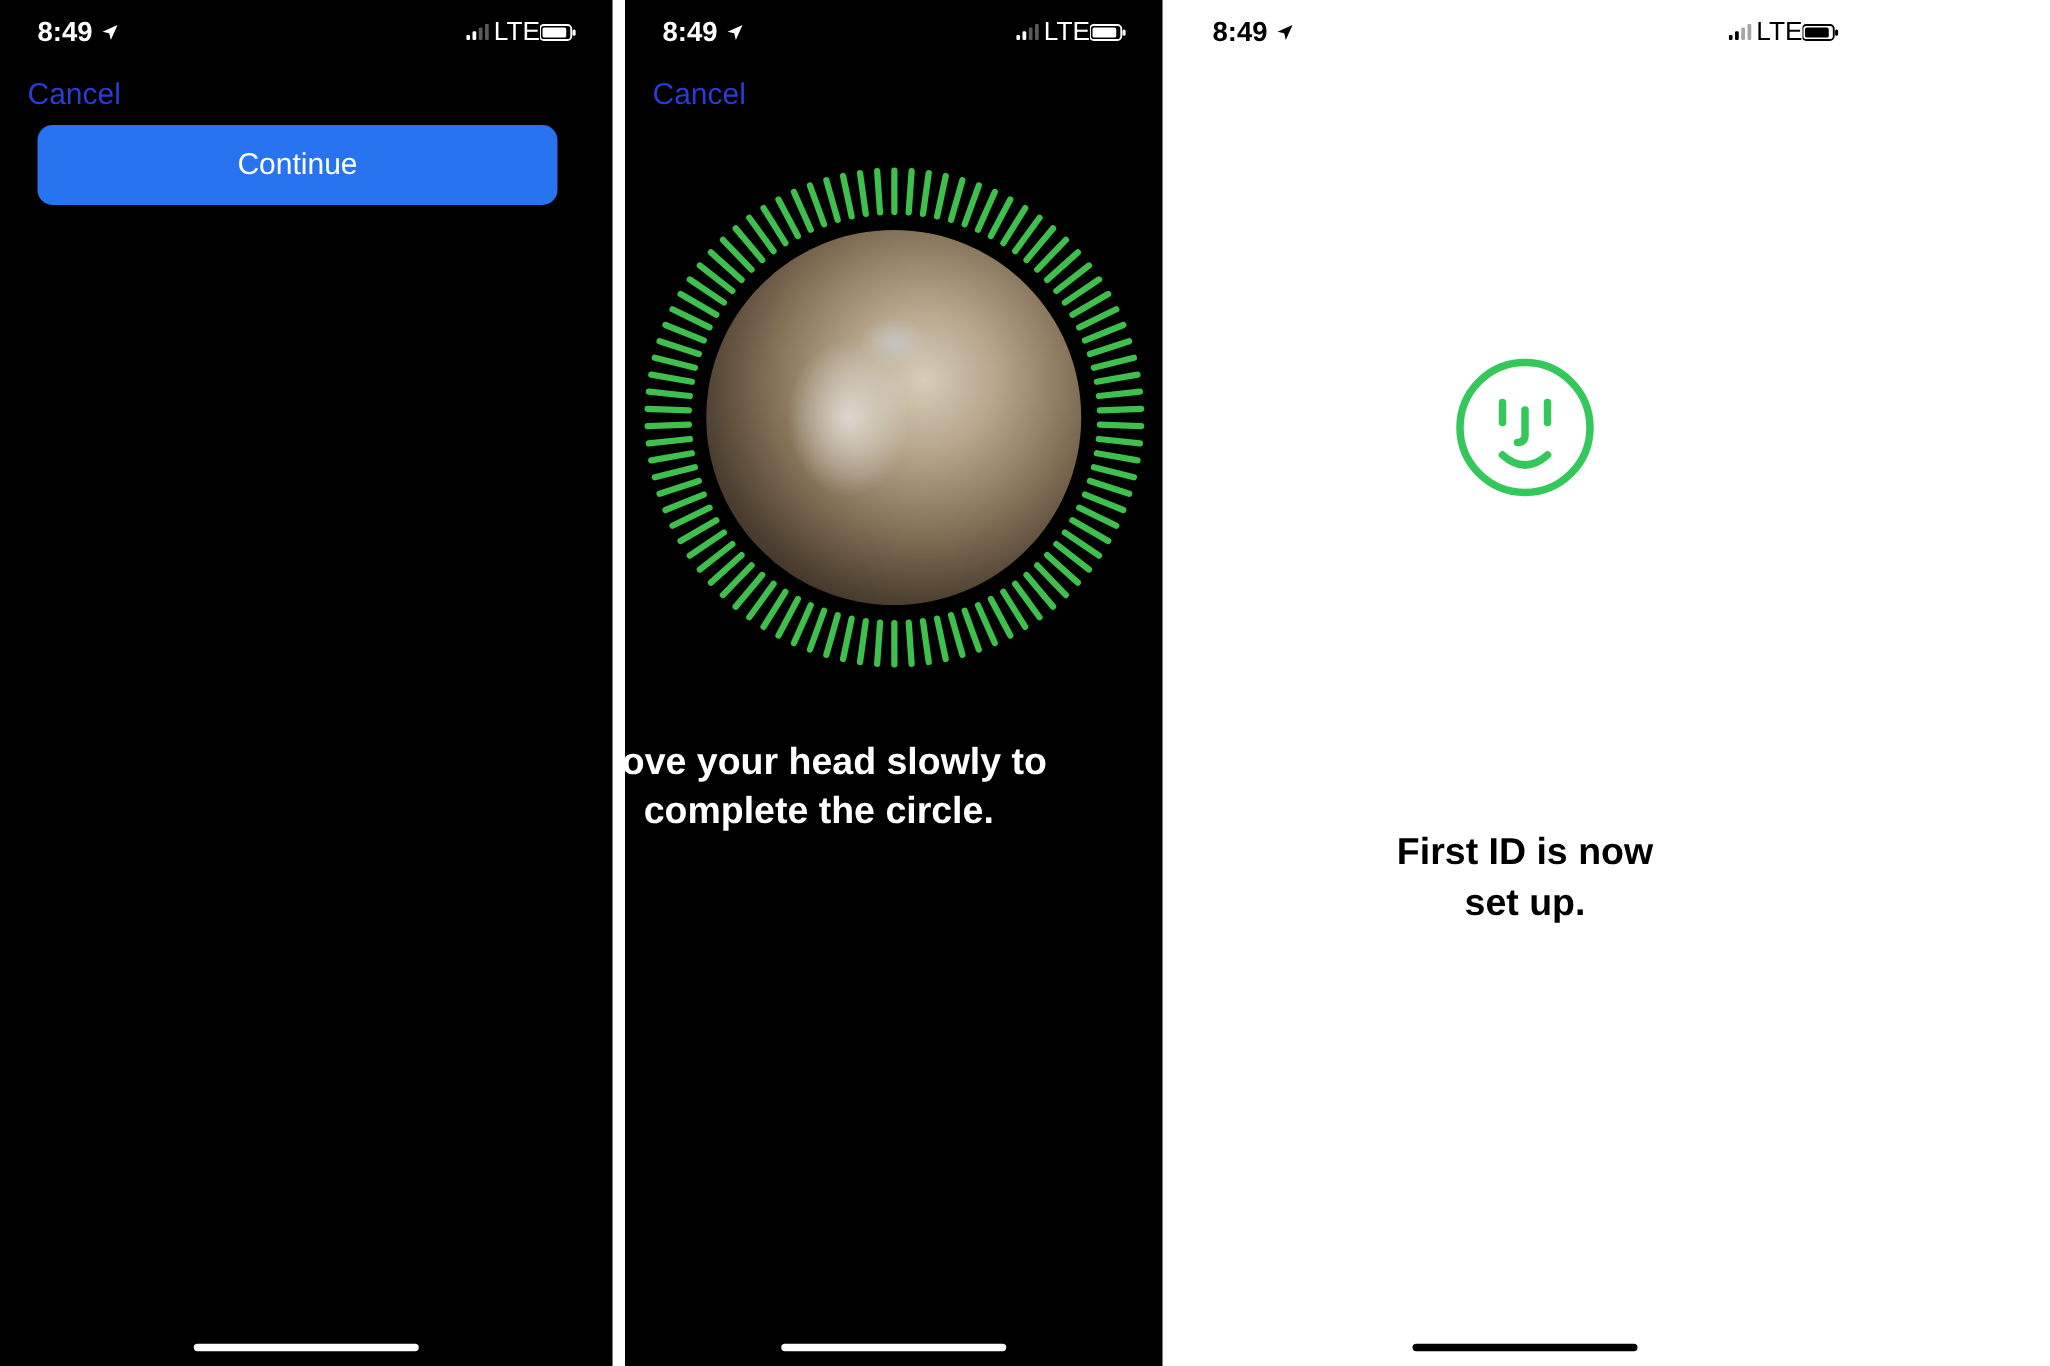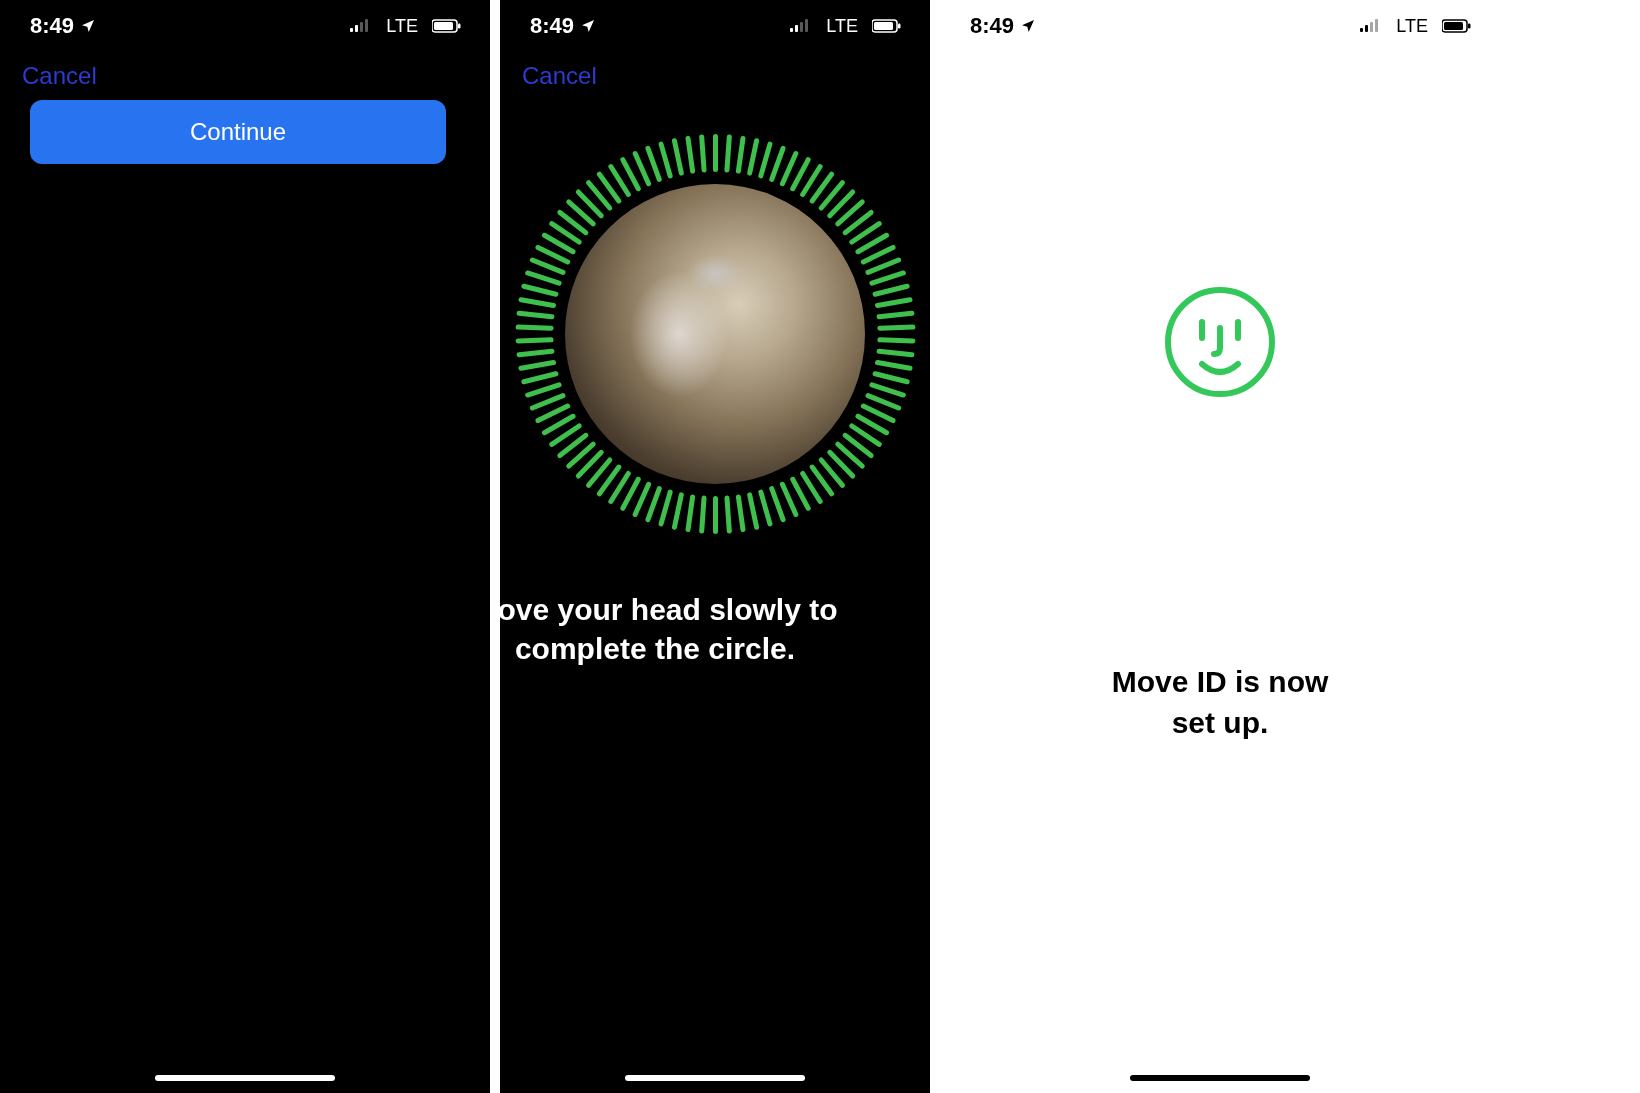--- a/index.html
+++ b/index.html
@@ -40,21 +40,21 @@
   .statusbar {
     height: 52px;
     display: flex;
     align-items: center;
     justify-content: space-between;
     padding: 0 28px 0 30px;
     font-weight: 600;
     font-size: 22px;
   }
   .statusbar .left { display:flex; align-items:center; gap:6px;}
-  .statusbar .right { display:flex; align-items:center; gap:14px; font-size:18px; font-weight:500;}
+  .statusbar .right { display:flex; align-items:center; gap:0; font-size:21px; font-weight:500;}
   .loc-icon svg, .sig-icon svg, .bat-icon svg { display:block; }
 
   
   .navbar {
     height: 48px;
     display:flex;
     align-items:center;
     padding: 0 22px;
   }
   .cancel {
@@ -387,21 +387,21 @@
     <div class="content success-wrap">
       <span class="success-icon">
         <svg width="120" height="120" viewBox="0 0 120 120">
           <circle cx="60" cy="60" r="52" fill="none" stroke="#34c759" stroke-width="6"></circle>
           <line x1="42" y1="40" x2="42" y2="56" stroke="#34c759" stroke-width="6" stroke-linecap="round"></line>
           <line x1="78" y1="40" x2="78" y2="56" stroke="#34c759" stroke-width="6" stroke-linecap="round"></line>
           <path d="M60 46 v20 q0 6 -6 6" fill="none" stroke="#34c759" stroke-width="6" stroke-linecap="round"></path>
           <path d="M42 82 q18 16 36 0" fill="none" stroke="#34c759" stroke-width="6" stroke-linecap="round"></path>
         </svg>
       </span>
-      <div class="success-text">Move ID is now
+      <div class="success-text">First ID is now
 set up.</div>
     </div>
 
 
     <div class="home-ind"></div>
   </section>
 
   <div style="flex:1 1 auto; background:#fff;"></div>
 </div>
 

